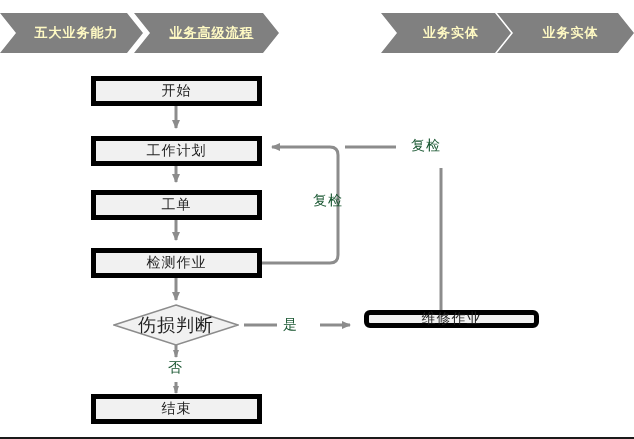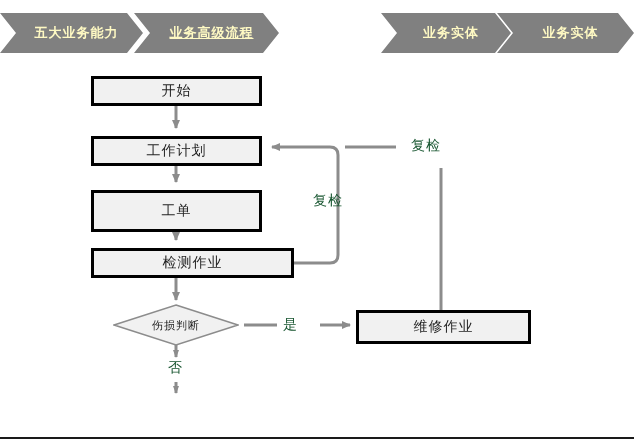--- a/index.html
+++ b/index.html
@@ -53,42 +53,42 @@
   #flow {
     position: absolute;
     left: 0;
     top: 0;
     width: 634px;
     height: 439px;
   }
   .node {
     position: absolute;
     background: #f1f1f1;
-    border: 3px solid #000000;
+    border: 5px solid #000000;
     box-sizing: border-box;
     display: flex;
     align-items: center;
     justify-content: center;
     font-size: 14px;
     color: #1f1f1f;
     letter-spacing: 1px;
   }
   .diamond-wrap {
     position: absolute;
   }
   .diamond-label {
     position: absolute;
     left: 0;
     top: 0;
     width: 100%;
     height: 100%;
     display: flex;
     align-items: center;
     justify-content: center;
-    font-size: 11px;
+    font-size: 18px;
     color: #1f1f1f;
     letter-spacing: 1px;
     pointer-events: none;
   }
   .edge-label {
     position: absolute;
     font-size: 14px;
     color: #14532d;
     letter-spacing: 1px;
     white-space: nowrap;
@@ -156,39 +156,42 @@
     </svg>
 
     <div class="node" style="left:91px; top:76px; width:171px; height:30px;">
       <span>开始</span>
     </div>
 
     <div class="node" style="left:91px; top:136px; width:171px; height:30px;">
       <span>工作计划</span>
     </div>
 
-    <div class="node" style="left:91px; top:190px; width:171px; height:42px;">
+    <div class="node" style="left:91px; top:190px; width:171px; height:30px;">
       <span>工单</span>
     </div>
 
-    <div class="node" style="left:91px; top:248px; width:203px; height:30px;font-family:Liberation Serif, serif;">
+    <div class="node" style="left:91px; top:248px; width:171px; height:30px;font-family:Liberation Serif, serif;">
       <span>检测作业</span>
     </div>
 
     <div class="diamond-wrap" style="left:113px; top:304px; width:126px; height:42px;">
       <svg width="126" height="42" viewBox="0 0 126 42">
         <polygon points="63,1 125,21 63,41 1,21" fill="#f1f1f1" stroke="#8c8c8c" stroke-width="1.5"></polygon>
       </svg>
       <div class="diamond-label">伤损判断</div>
     </div>
 
-    <div class="node" style="left:356px; top:310px; width:175px; height:34px;">
+    <div class="node" style="left:364px; top:310px; width:175px; height:18px;border-radius:6px;">
       <span>维修作业</span>
     </div>
 
+    <div class="node" style="left:91px; top:394px; width:171px; height:30px;">
+      <span>结束</span>
+    </div>
 
     <div class="edge-label" style="left:313px; top:192px;">复检</div>
 
     <div class="edge-label" style="left:411px; top:137px;">复检</div>
 
     <div class="edge-label" style="left:283px; top:316px;">是</div>
 
     <div class="edge-label" style="left:168px; top:359px;">否</div>
 
   </div>

